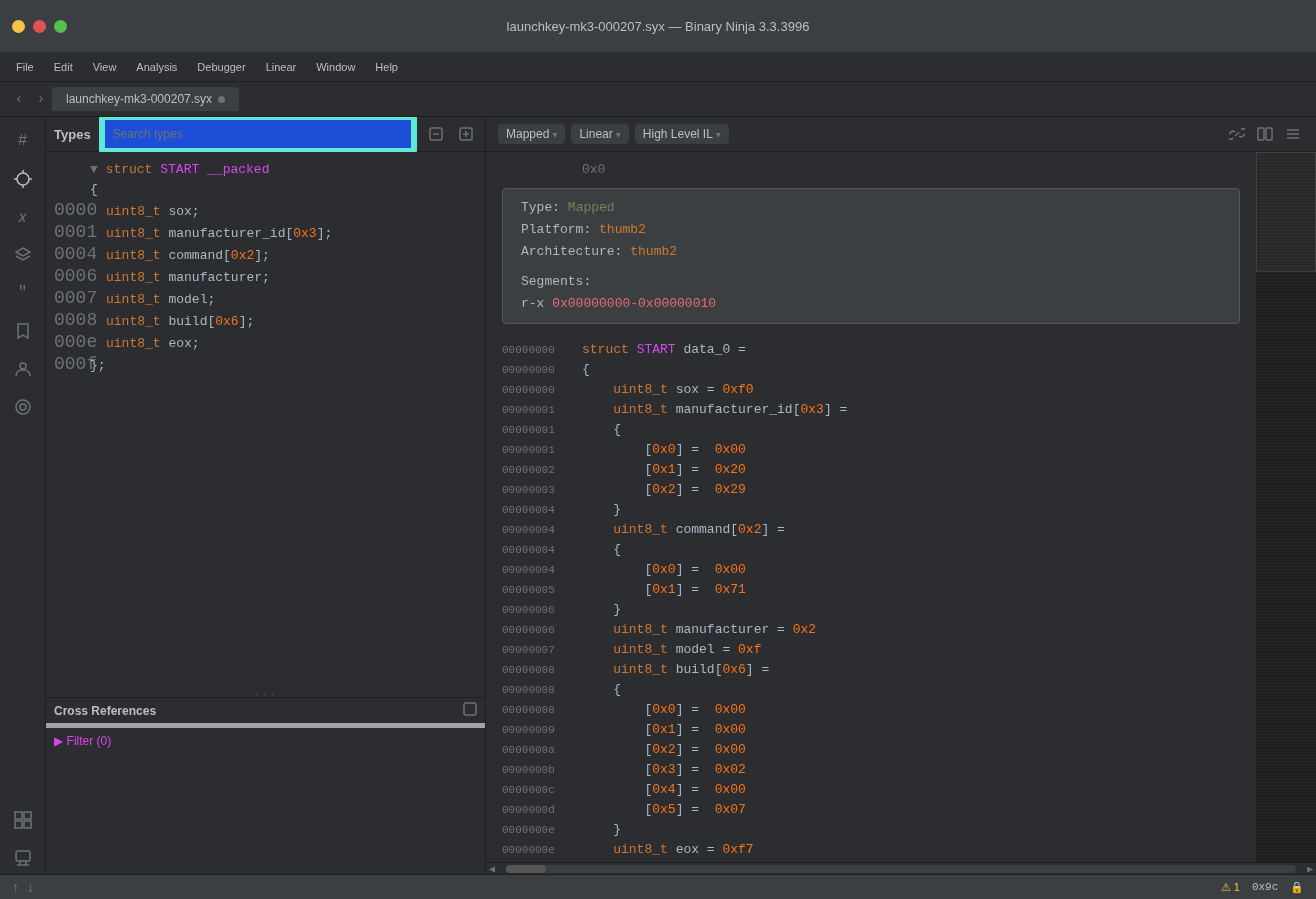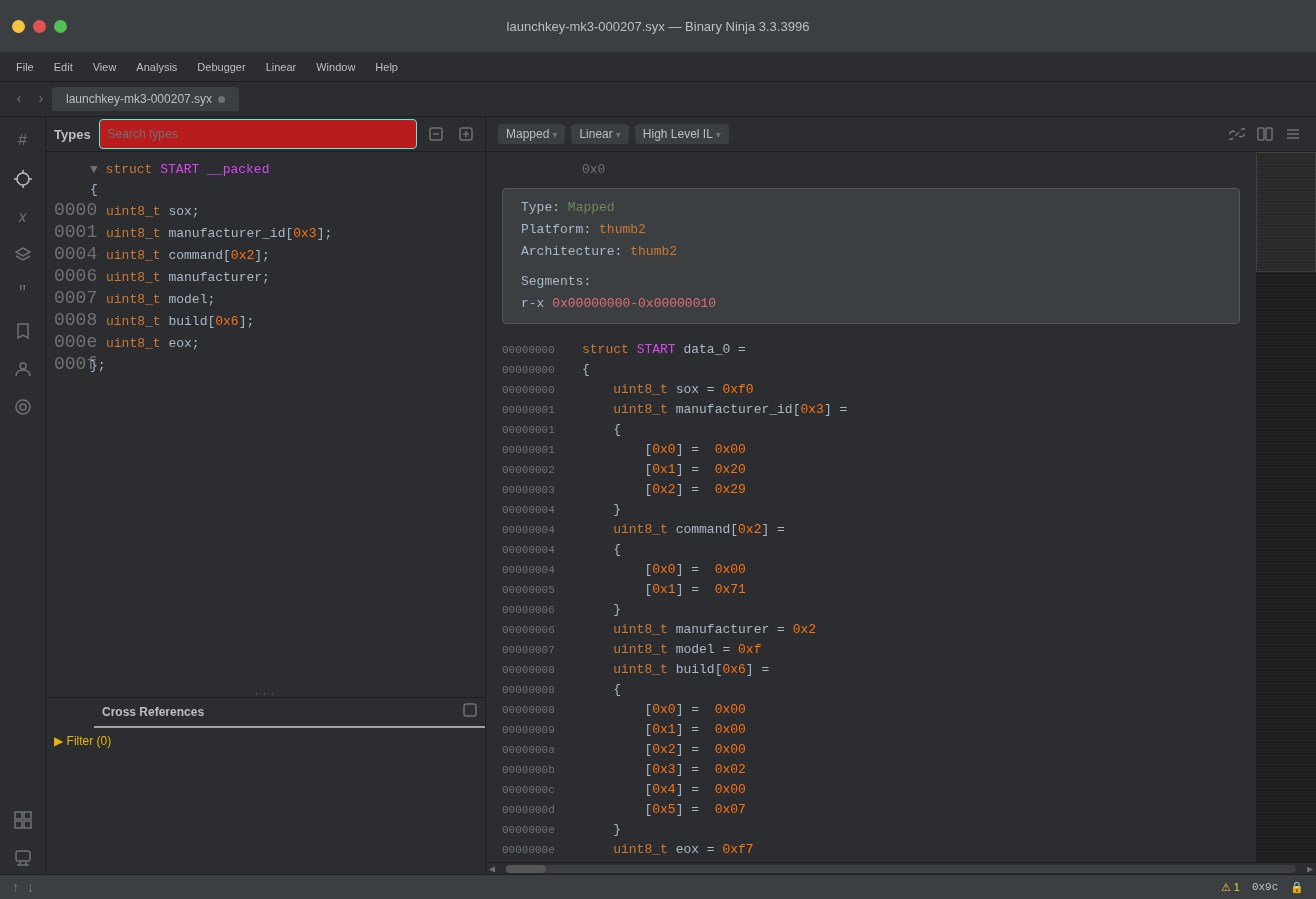--- a/index.html
+++ b/index.html
@@ -154,22 +154,22 @@
       border-bottom: 1px solid #1e1e1e;
     }
     .types-title {
       font-family: -apple-system, sans-serif;
       font-size: 13px;
       font-weight: 600;
       color: #bcbec4;
     }
     .search-input {
       flex: 1;
-      background: #b91c1c;
-      border: 1px solid #5eead4;
+      background: #1d4ed8;
+      border: 6px solid #5eead4;
       border-radius: 4px;
       padding: 7px 8px;
       color: #bcbec4;
       font-size: 12px;
       font-family: -apple-system, sans-serif;
       outline: none;
     }
     .search-input::placeholder { color: #6e7175; }
     .header-icon-btn {
       width: 22px;
@@ -212,40 +212,39 @@
     .cross-ref-panel {
       background: #2b2d30;
       border-top: 1px solid #1e1e1e;
     }
     .cross-ref-header {
       height: 30px;
       display: flex;
       align-items: center;
       padding: 0 8px;
       gap: 8px;
-      border-bottom: 2px solid #a3a3a3;
-      margin-left: 48px;
+      border-bottom: 5px solid #a3a3a3;
     }
     .cross-ref-title {
       font-family: -apple-system, sans-serif;
       font-size: 12px;
       font-weight: 600;
       color: #bcbec4;
     }
     .cross-ref-export-btn {
       margin-left: auto;
       color: #6e7175;
       cursor: pointer;
       font-size: 14px;
     }
     .filter-row {
       padding: 6px 8px;
       font-family: -apple-system, sans-serif;
       font-size: 12px;
-      color: #eab308;
+      color: #d946ef;
       cursor: pointer;
     }
     .cross-ref-content {
       height: 120px;
       background: #2b2d30;
     }
 
     
     .editor-area {
       flex: 1;

